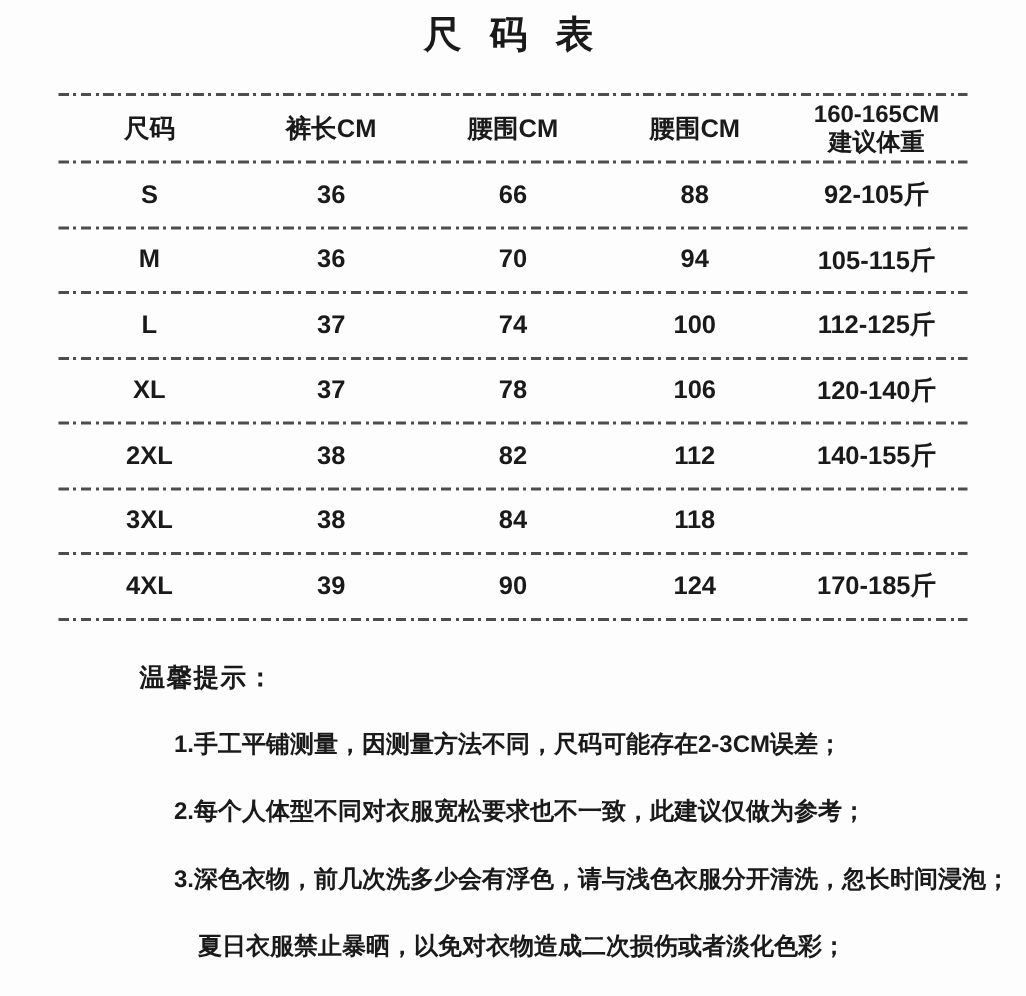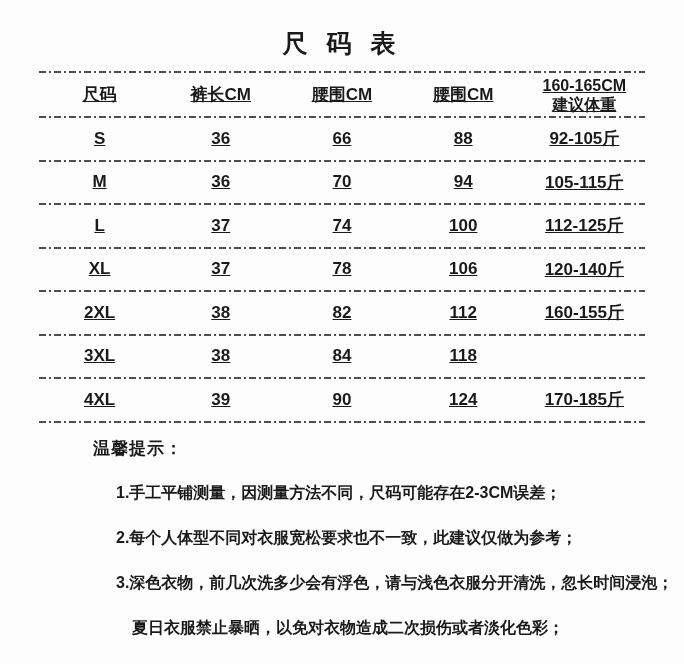--- a/index.html
+++ b/index.html
@@ -6,31 +6,30 @@
   .page{
     position:relative;
     width:684px;height:664px;
     background:#fdfdfd;
     color:#1a1a1a;
     font-family:"Liberation Sans","DejaVu Sans",sans-serif;
     font-weight:700;
     overflow:hidden;
   }
   .title{
-    padding-top:27px;
+    padding-top:6px;
     height:40px;
     text-align:center;
     font-size:25px;
     letter-spacing:6px;
     white-space:pre;
   }
   .size-table{
     width:606px;
-    margin:4px auto;
-    text-decoration:underline;
+    margin:16px auto;
   }
   .divider{
     height:2px;
     background:repeating-linear-gradient(90deg,
       #4d4d4d 0 7px, transparent 7px 10px,
       #4d4d4d 10px 12px, transparent 12px 15px);
   }
   .row{
     display:flex;
     align-items:center;
@@ -115,21 +114,21 @@
       <div class="cell">106</div>
       <div class="cell">120-140斤</div>
     </div>
     <div class="divider"></div>
 
     <div class="row">
       <div class="cell">2XL</div>
       <div class="cell">38</div>
       <div class="cell">82</div>
       <div class="cell">112</div>
-      <div class="cell">160-155斤</div>
+      <div class="cell">140-155斤</div>
     </div>
     <div class="divider"></div>
 
     <div class="row">
       <div class="cell">3XL</div>
       <div class="cell">38</div>
       <div class="cell">84</div>
       <div class="cell">118</div>
     </div>
     <div class="divider"></div>

